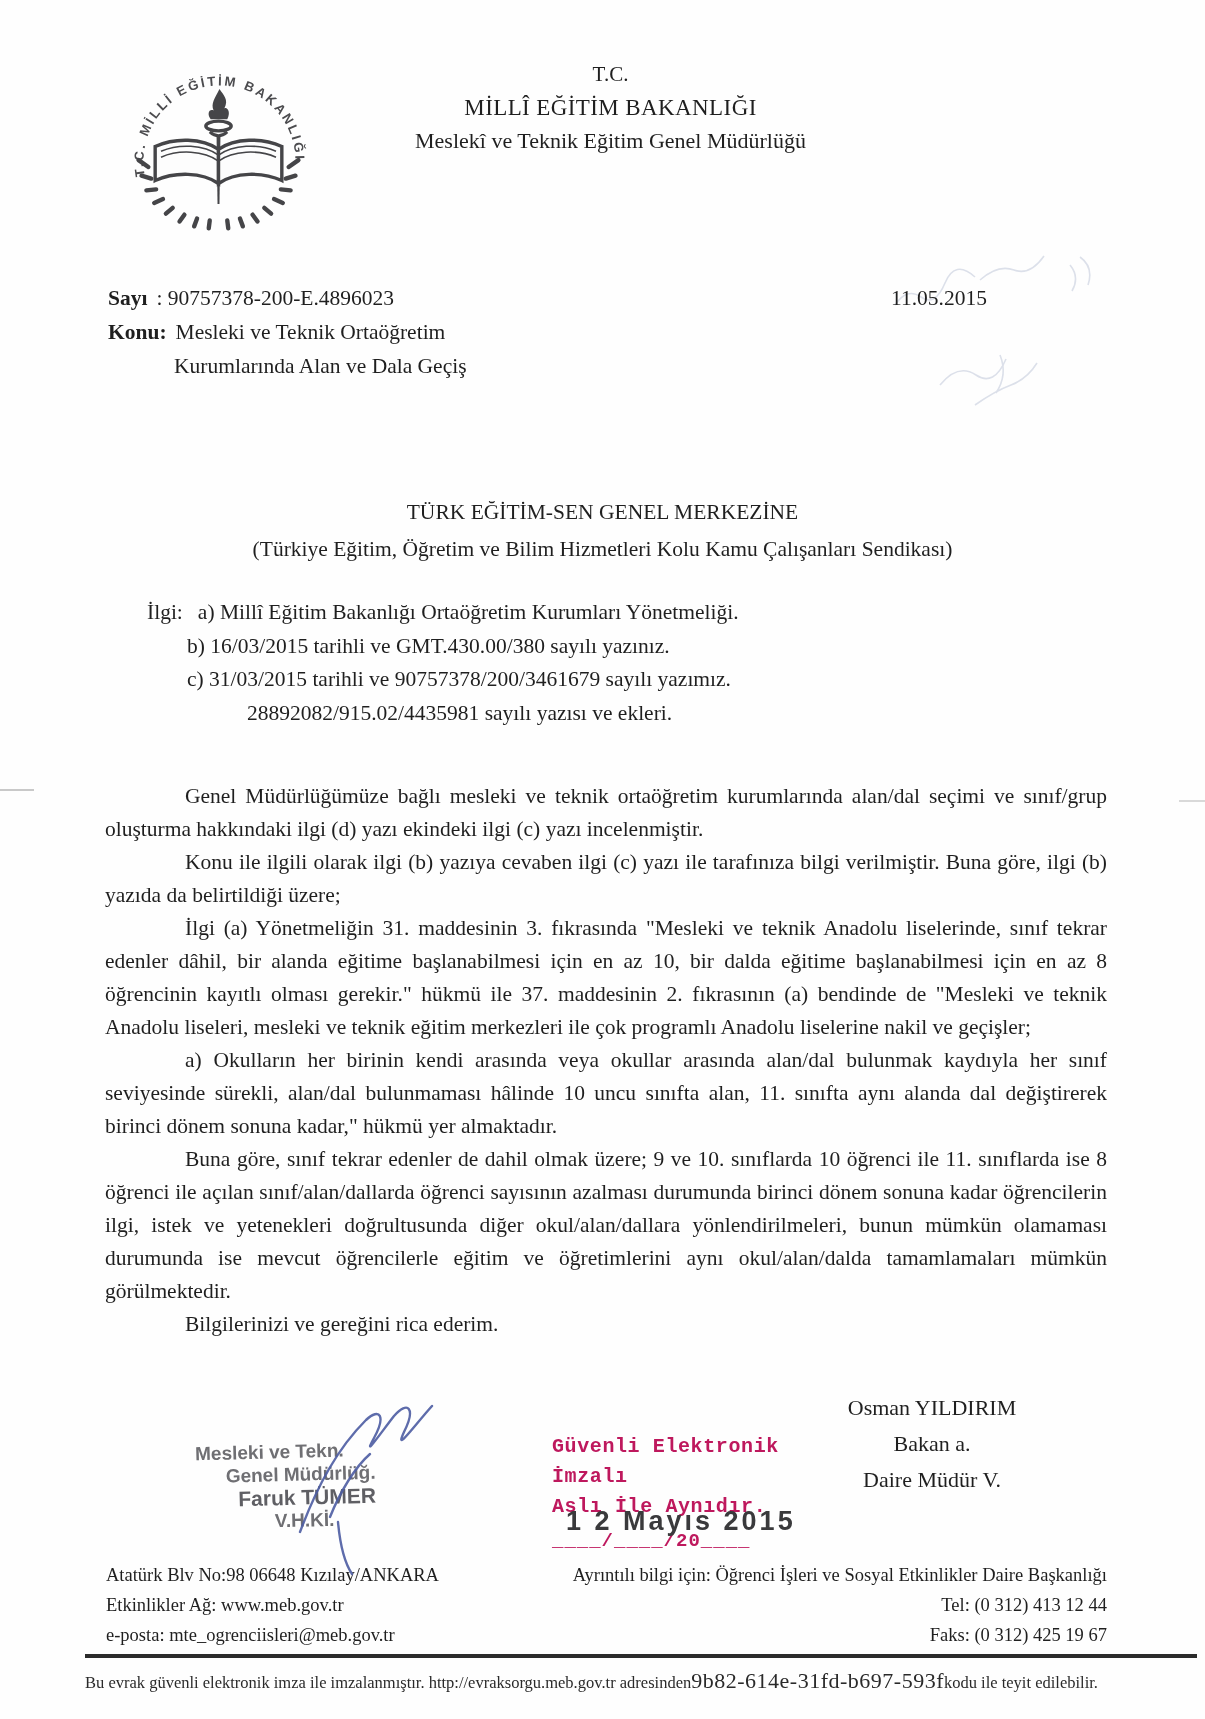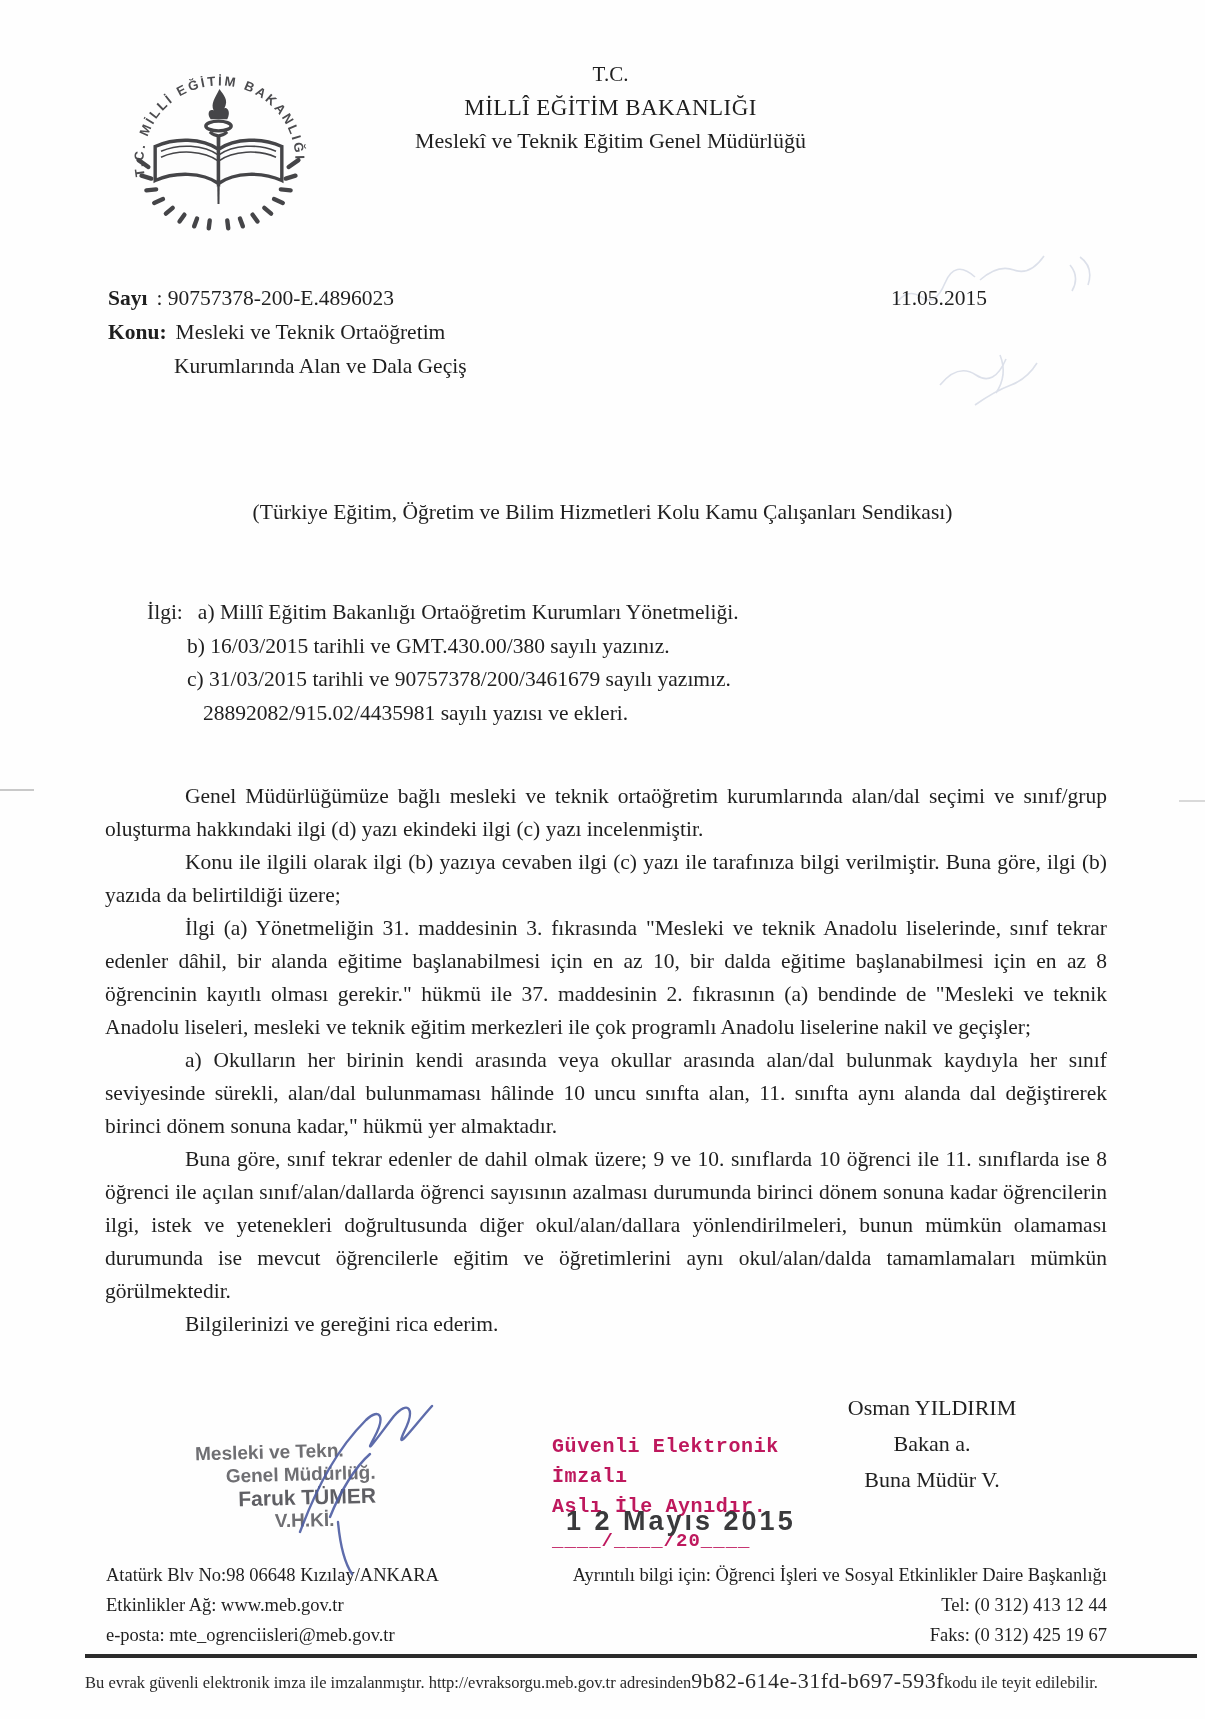--- a/index.html
+++ b/index.html
@@ -20,21 +20,21 @@
   .ref .cont { margin-left:66px; }
   .doc-date { position:absolute; left:891px; top:286px; font-size:21.5px; }
   .handnote { position:absolute; left:880px; top:235px; opacity:.45; }
   
   .addressee { position:absolute; left:0; top:494px; width:100%; text-align:center; font-size:21.5px; line-height:37px; }
   
   .ilgi { position:absolute; left:147px; top:596px; font-size:21.5px; line-height:33.5px; width:960px; }
   .ilgi-row0 .ilgi-label { margin-right:15px; }
   .ilgi-item { margin-left:40px; }
   .ilgi-item.first { margin-left:0; display:inline; }
-  .ilgi-item.continuation { margin-left:56px; }
+  .ilgi-item.continuation { margin-left:100px; }
   
   .body-text { position:absolute; left:105px; top:780px; width:1002px; font-size:21.5px; line-height:33px; text-align:justify; }
   .body-text p { margin:0; text-indent:80px; }
   .body-text p.closing { text-align:left; }
   
   .sig-right { position:absolute; left:792px; top:1390px; width:280px; text-align:center; font-size:22px; line-height:36px; }
   .stamp-red { position:absolute; left:552px; top:1432px; width:280px; text-align:left;
     font-family:Liberation Mono, monospace; font-weight:700; color:#be185d;
     font-size:20px; line-height:30px; letter-spacing:.6px; }
   .stamp-red .date-line { font-size:19px; letter-spacing:1px; margin-top:4px; }
@@ -128,20 +128,21 @@
       <span class="lbl">Sayı</span><span class="val">: 90757378-200-E.4896023</span>
     </div>
     <div>
       <span class="lbl">Konu:</span><span class="val">Mesleki ve Teknik Ortaöğretim</span>
     </div>
     <div class="cont">Kurumlarında Alan ve Dala Geçiş</div>
   </div>
   <div class="doc-date">11.05.2015</div>
 
   <div class="addressee">
+    <div>TÜRK EĞİTİM-SEN GENEL MERKEZİNE</div>
     <div>(Türkiye Eğitim, Öğretim ve Bilim Hizmetleri Kolu Kamu Çalışanları Sendikası)</div>
   </div>
 
   <div class="ilgi">
     <div class="ilgi-row0">
       <span class="ilgi-label">İlgi:</span><span class="ilgi-item first">a) Millî Eğitim Bakanlığı Ortaöğretim Kurumları Yönetmeliği.</span>
     </div>
     <div class="ilgi-item">b) 16/03/2015 tarihli ve GMT.430.00/380 sayılı yazınız.</div>
     <div class="ilgi-item">c) 31/03/2015 tarihli ve 90757378/200/3461679 sayılı yazımız.</div>
     <div class="ilgi-item continuation">28892082/915.02/4435981 sayılı yazısı ve ekleri.</div>
@@ -152,21 +153,21 @@
     <p>Konu ile ilgili olarak ilgi (b) yazıya cevaben ilgi (c) yazı ile tarafınıza bilgi verilmiştir. Buna göre, ilgi (b) yazıda da belirtildiği üzere;</p>
     <p>İlgi (a) Yönetmeliğin 31. maddesinin 3. fıkrasında "Mesleki ve teknik Anadolu liselerinde, sınıf tekrar edenler dâhil, bir alanda eğitime başlanabilmesi için en az 10, bir dalda eğitime başlanabilmesi için en az 8 öğrencinin kayıtlı olması gerekir." hükmü ile 37. maddesinin 2. fıkrasının (a) bendinde de "Mesleki ve teknik Anadolu liseleri, mesleki ve teknik eğitim merkezleri ile çok programlı Anadolu liselerine nakil ve geçişler;</p>
     <p>a) Okulların her birinin kendi arasında veya okullar arasında alan/dal bulunmak kaydıyla her sınıf seviyesinde sürekli, alan/dal bulunmaması hâlinde 10 uncu sınıfta alan, 11. sınıfta aynı alanda dal değiştirerek birinci dönem sonuna kadar," hükmü yer almaktadır.</p>
     <p>Buna göre, sınıf tekrar edenler de dahil olmak üzere; 9 ve 10. sınıflarda 10 öğrenci ile 11. sınıflarda ise 8 öğrenci ile açılan sınıf/alan/dallarda öğrenci sayısının azalması durumunda birinci dönem sonuna kadar öğrencilerin ilgi, istek ve yetenekleri doğrultusunda diğer okul/alan/dallara yönlendirilmeleri, bunun mümkün olamaması durumunda ise mevcut öğrencilerle eğitim ve öğretimlerini aynı okul/alan/dalda tamamlamaları mümkün görülmektedir.</p>
     <p class="closing">Bilgilerinizi ve gereğini rica ederim.</p>
   </div>
 
   <div class="sig-right">
     <div>Osman YILDIRIM</div>
     <div>Bakan a.</div>
-    <div>Buna Müdür V.</div>
+    <div>Daire Müdür V.</div>
   </div>
 
   <div class="stamp-red">
     <div>Güvenli Elektronik İmzalı</div>
     <div>Aslı İle Aynıdır.</div>
     <div class="date-line">____/____/20____</div>
   </div>
   <div class="stamp-date">1 2 Mayıs 2015</div>
 
   <div class="stamp-left">

